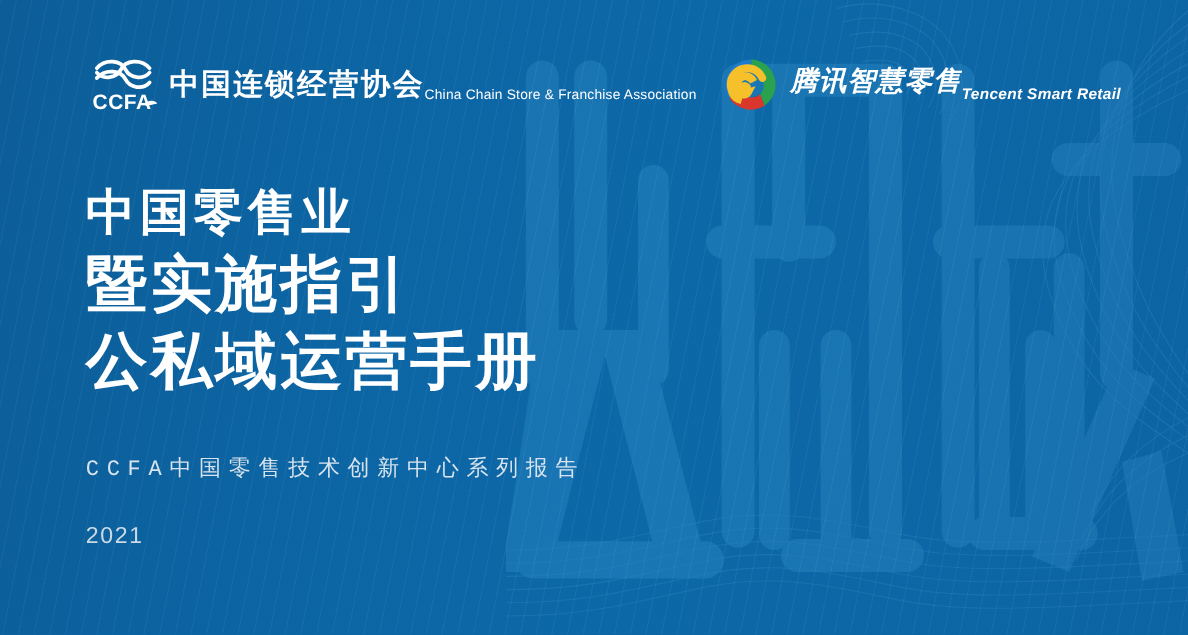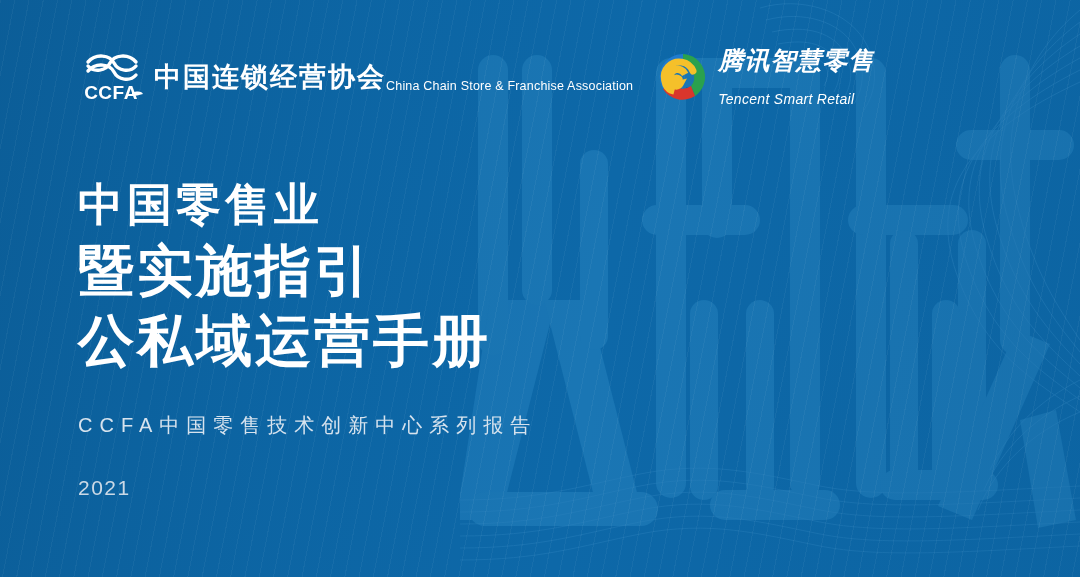--- a/index.html
+++ b/index.html
@@ -102,49 +102,49 @@
 
   .tencent-logo {
     display:flex;
     align-items:center;
     height:62px;
   }
   .tencent-mark { width:52px; height:52px; }
   .tencent-mark svg { display:block; }
   .tencent-words {
     margin-left:9px;
-    display:flex; flex-direction:column;
+    display:flex; flex-direction:row;
     justify-content:flex-end;
   }
   .tencent-cn {
     font-family:"DejaVu Sans","Liberation Sans",sans-serif;
     font-size:25px;
     font-weight:700;
     font-style:italic;
     color:#ffffff;
     letter-spacing:1px;
     line-height:1.1;
     white-space:nowrap;
   }
   .tencent-en {
     margin-top:18px;
     font-family:"Liberation Sans",sans-serif;
     font-size:14px;
-    font-weight:400;
+    font-weight:700;
     font-style:italic;
     color:#ffffff;
     letter-spacing:0.3px;
     line-height:1.1;
     white-space:nowrap;
   }
 
   
   .title-block {
     position:absolute;
-    left:78px; top:174px;
+    left:78px; top:162px;
     width:560px;
   }
   .title-line {
     color:#ffffff;
     font-family:"DejaVu Sans","Liberation Sans",sans-serif;
     font-weight:700;
     white-space:nowrap;
   }
   .title-1 {
     font-size:45px;
@@ -159,21 +159,21 @@
   .title-3 {
     font-size:56px;
     line-height:70px;
     letter-spacing:3px;
   }
 
   .subtitle {
     position:absolute;
     left:78px; top:412px;
     color:#d7e3ee;
-    font-family:Liberation Sans, sans-serif;
+    font-family:Liberation Mono, monospace;
     font-size:20px;
     font-weight:400;
     letter-spacing:7px;
     white-space:nowrap;
   }
 
   .year {
     position:absolute;
     left:78px; top:476px;
     color:#cbd9e6;

